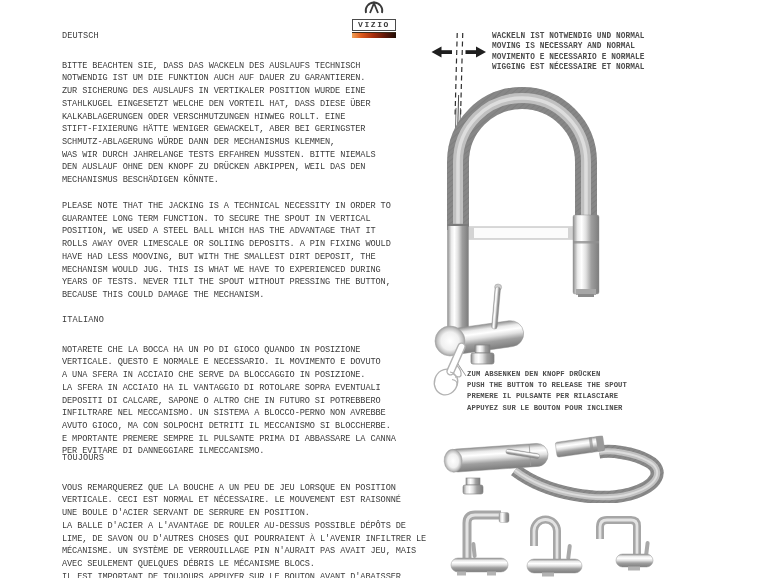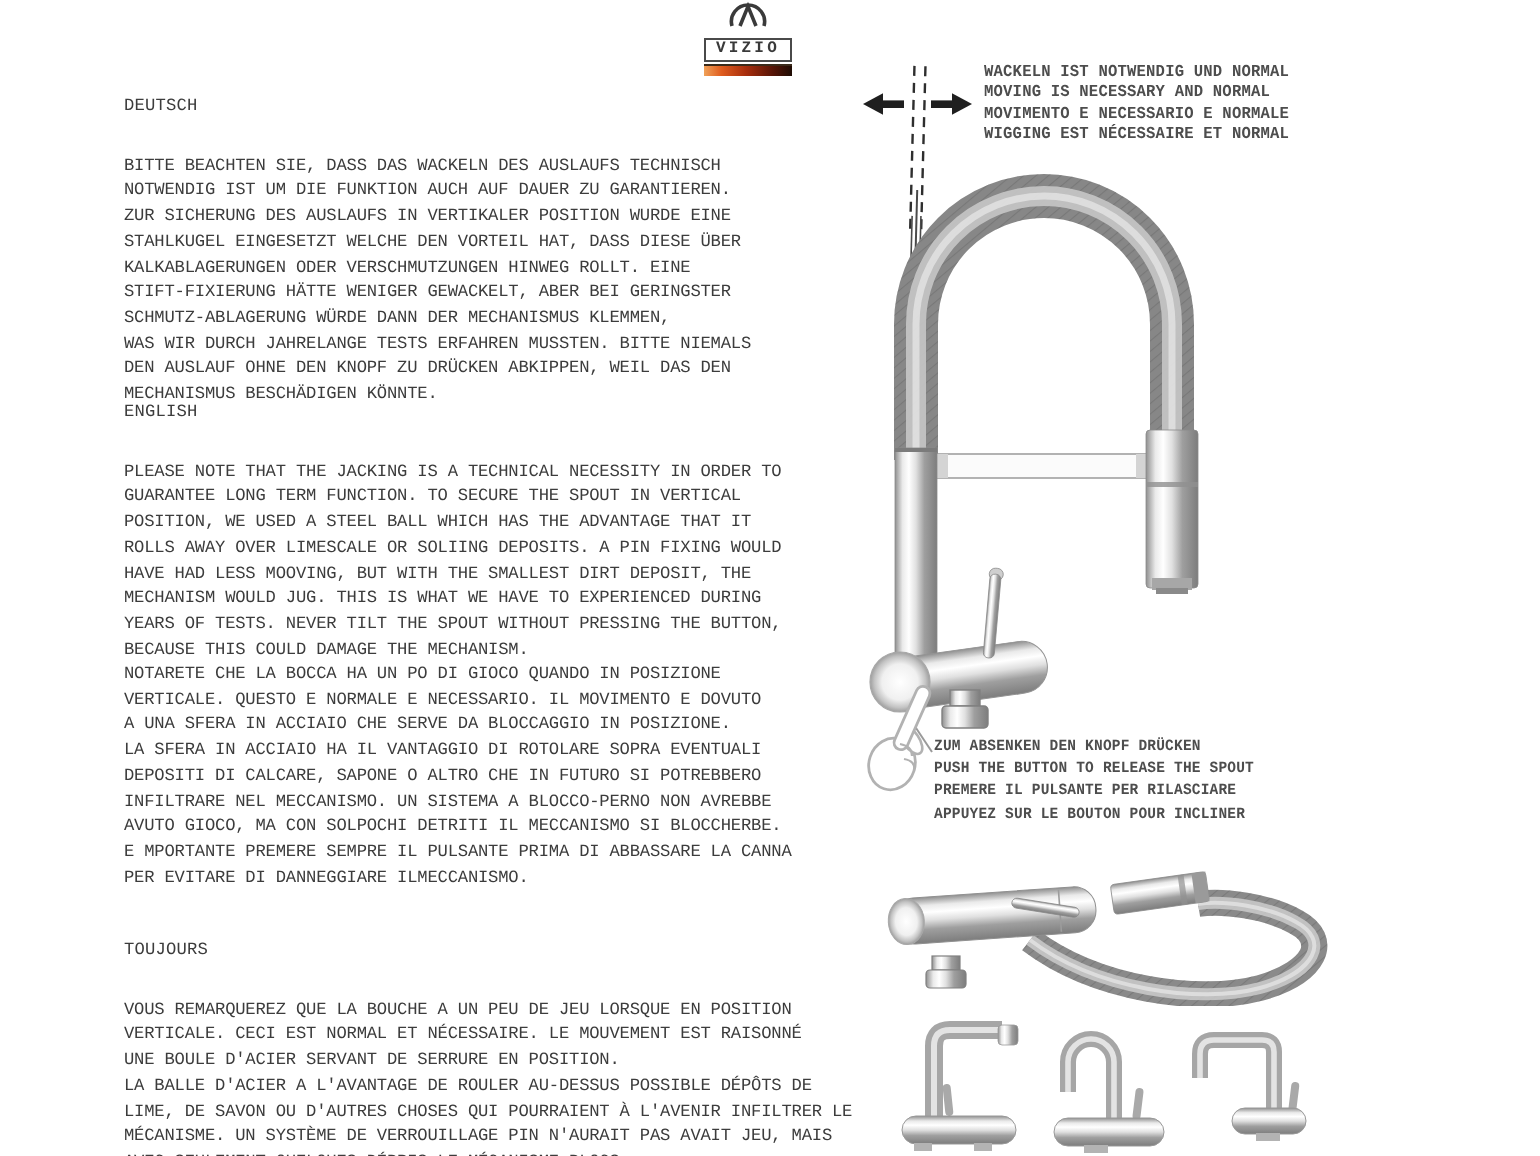--- a/index.html
+++ b/index.html
@@ -1,20 +1,20 @@
 <!DOCTYPE html>
 <html><head>
 <meta charset="utf-8">
 <style>
   html,body{margin:0;padding:0;background:#fff;}
   #page{position:relative;width:770px;height:578px;background:#ffffff;overflow:hidden;
         font-family:Liberation Mono, monospace;padding-left:16px;}
   
   .section{position:absolute;left:62px;width:400px;color:#3c3c3c;}
-  .sec-heading{font-size:8.6px;line-height:12.7px;letter-spacing:.1px;margin-top:17px;}
+  .sec-heading{font-size:8.6px;line-height:12.7px;letter-spacing:.1px;}
   .sec-body{font-size:8.6px;line-height:12.7px;letter-spacing:-.1px;white-space:pre-line;margin-top:17px;}
   
   #logo{position:absolute;left:352px;top:0;width:44px;text-align:center;}
   #logo .box{border:1.6px solid #4a4a4a;height:10px;line-height:10px;font-size:8px;font-weight:bold;
              letter-spacing:1.6px;color:#3a3a3a;margin-top:0px;}
   #logo .bar{height:4.5px;margin-top:1px;
              background:linear-gradient(90deg,#f0a158 0%,#df5c1e 20%,#a72d0c 48%,#571507 78%,#1e0c04 100%);
              border-top:1px solid #3a2a1a;}
   
   .callout{position:absolute;color:#4d4d4d;font-weight:bold;transform:scaleX(.93);transform-origin:left top;}
@@ -73,31 +73,31 @@
 ZUR SICHERUNG DES AUSLAUFS IN VERTIKALER POSITION WURDE EINE
 STAHLKUGEL EINGESETZT WELCHE DEN VORTEIL HAT, DASS DIESE ÜBER
 KALKABLAGERUNGEN ODER VERSCHMUTZUNGEN HINWEG ROLLT. EINE
 STIFT-FIXIERUNG HÄTTE WENIGER GEWACKELT, ABER BEI GERINGSTER
 SCHMUTZ-ABLAGERUNG WÜRDE DANN DER MECHANISMUS KLEMMEN,
 WAS WIR DURCH JAHRELANGE TESTS ERFAHREN MUSSTEN. BITTE NIEMALS
 DEN AUSLAUF OHNE DEN KNOPF ZU DRÜCKEN ABKIPPEN, WEIL DAS DEN
 MECHANISMUS BESCHÄDIGEN KÖNNTE.</div>
   </div>
   <div class="section" style="top:183px">
-    <div class="sec-heading">ENGLISH</div>
     <div class="sec-body">PLEASE NOTE THAT THE JACKING IS A TECHNICAL NECESSITY IN ORDER TO
 GUARANTEE LONG TERM FUNCTION. TO SECURE THE SPOUT IN VERTICAL
 POSITION, WE USED A STEEL BALL WHICH HAS THE ADVANTAGE THAT IT
 ROLLS AWAY OVER LIMESCALE OR SOLIING DEPOSITS. A PIN FIXING WOULD
 HAVE HAD LESS MOOVING, BUT WITH THE SMALLEST DIRT DEPOSIT, THE
 MECHANISM WOULD JUG. THIS IS WHAT WE HAVE TO EXPERIENCED DURING
 YEARS OF TESTS. NEVER TILT THE SPOUT WITHOUT PRESSING THE BUTTON,
 BECAUSE THIS COULD DAMAGE THE MECHANISM.</div>
   </div>
   <div class="section" style="top:314px">
+    <div class="sec-heading">ITALIANO</div>
     <div class="sec-body">NOTARETE CHE LA BOCCA HA UN PO DI GIOCO QUANDO IN POSIZIONE
 VERTICALE. QUESTO E NORMALE E NECESSARIO. IL MOVIMENTO  E DOVUTO
 A UNA SFERA IN ACCIAIO CHE SERVE DA BLOCCAGGIO IN POSIZIONE.
 LA SFERA IN ACCIAIO HA IL VANTAGGIO DI ROTOLARE SOPRA EVENTUALI
 DEPOSITI DI CALCARE, SAPONE O ALTRO CHE IN FUTURO SI POTREBBERO
 INFILTRARE NEL MECCANISMO.  UN SISTEMA A BLOCCO-PERNO NON AVREBBE
 AVUTO GIOCO, MA CON SOLPOCHI DETRITI IL MECCANISMO SI BLOCCHERBE.
 E MPORTANTE PREMERE SEMPRE IL PULSANTE PRIMA DI ABBASSARE LA CANNA
 PER EVITARE DI DANNEGGIARE ILMECCANISMO.</div>
   </div>

